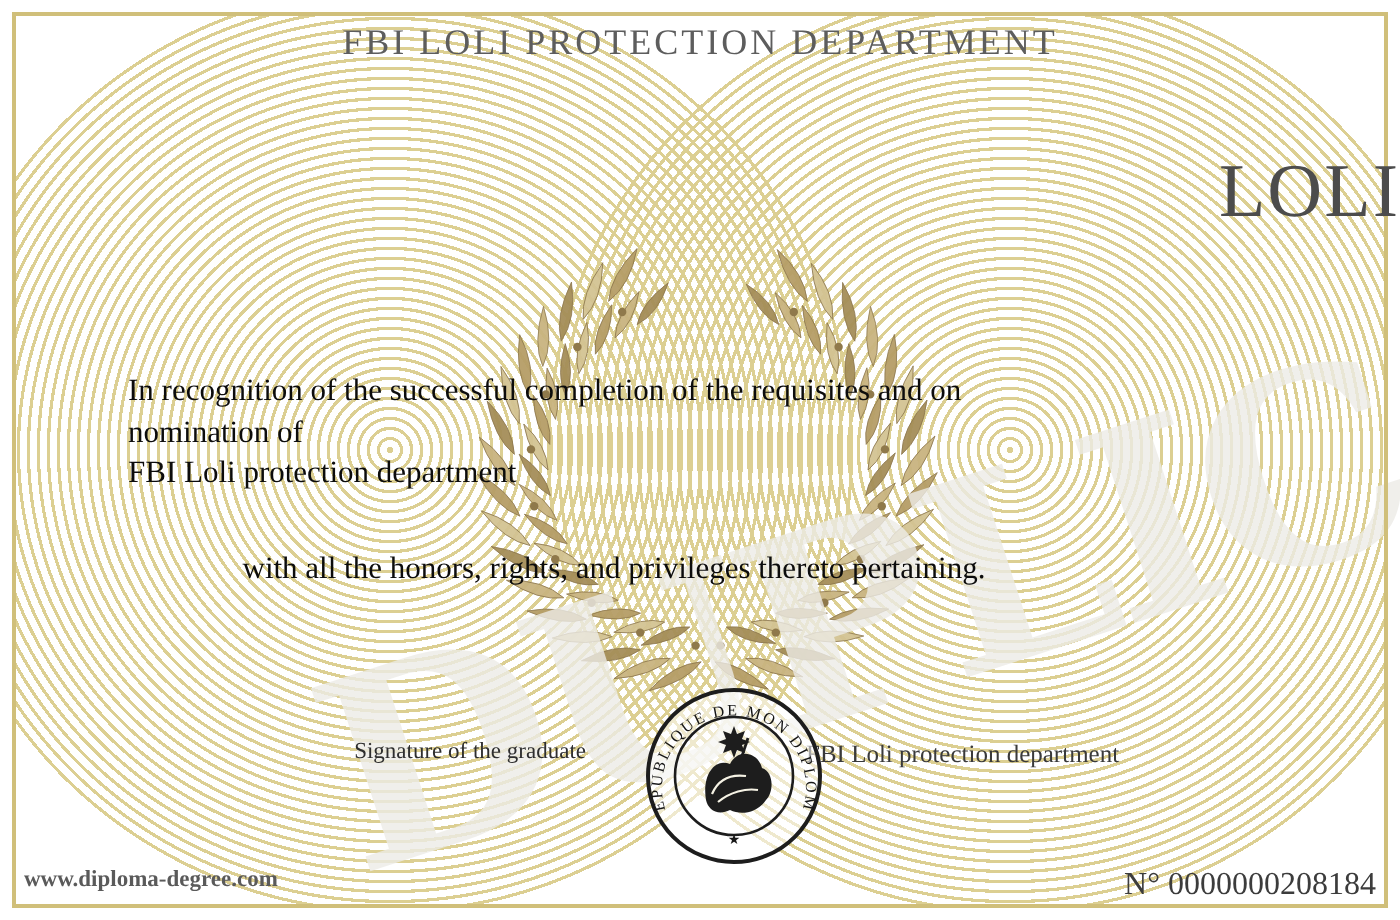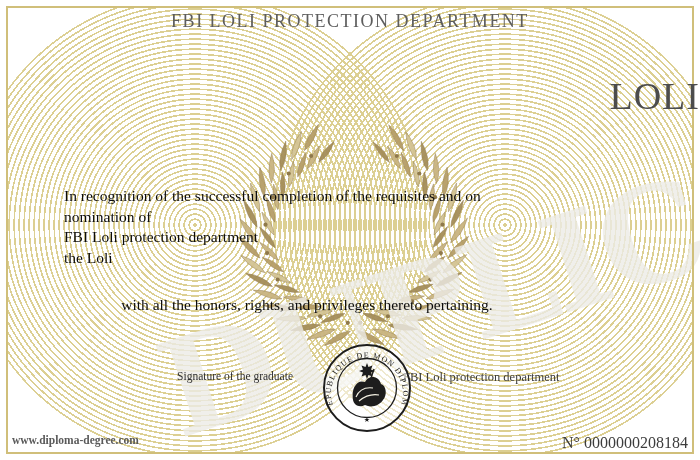--- a/index.html
+++ b/index.html
@@ -150,21 +150,20 @@
 
   <div class="frame"></div>
 
   <div class="header-title">FBI LOLI PROTECTION DEPARTMENT</div>
 
   <div class="main-title">LOLI</div>
 
   <div class="body-text">
     <div>In recognition of the successful completion of the requisites and on nomination of</div>
     <div>FBI Loli protection department</div>
-    <div>the Loli</div>
     <div class="closing-line">with all the honors, rights, and privileges thereto pertaining.</div>
   </div>
 
   <div class="signature-label">Signature of the graduate</div>
   <div class="issuer-label">FBI Loli protection department</div>
 
   <svg class="seal-svg" width="92" height="92" viewBox="0 0 92 92">
     <circle cx="46" cy="46" r="43" fill="rgba(255,255,255,0.55)" stroke="#1d1d1d" stroke-width="2"></circle>
     <circle cx="46" cy="46" r="29.5" fill="none" stroke="#1d1d1d" stroke-width="1.3"></circle>
     <path id="sealArc" d="M 11.5,62 A 36,36 0 1 1 80.5,62" fill="none"></path>

